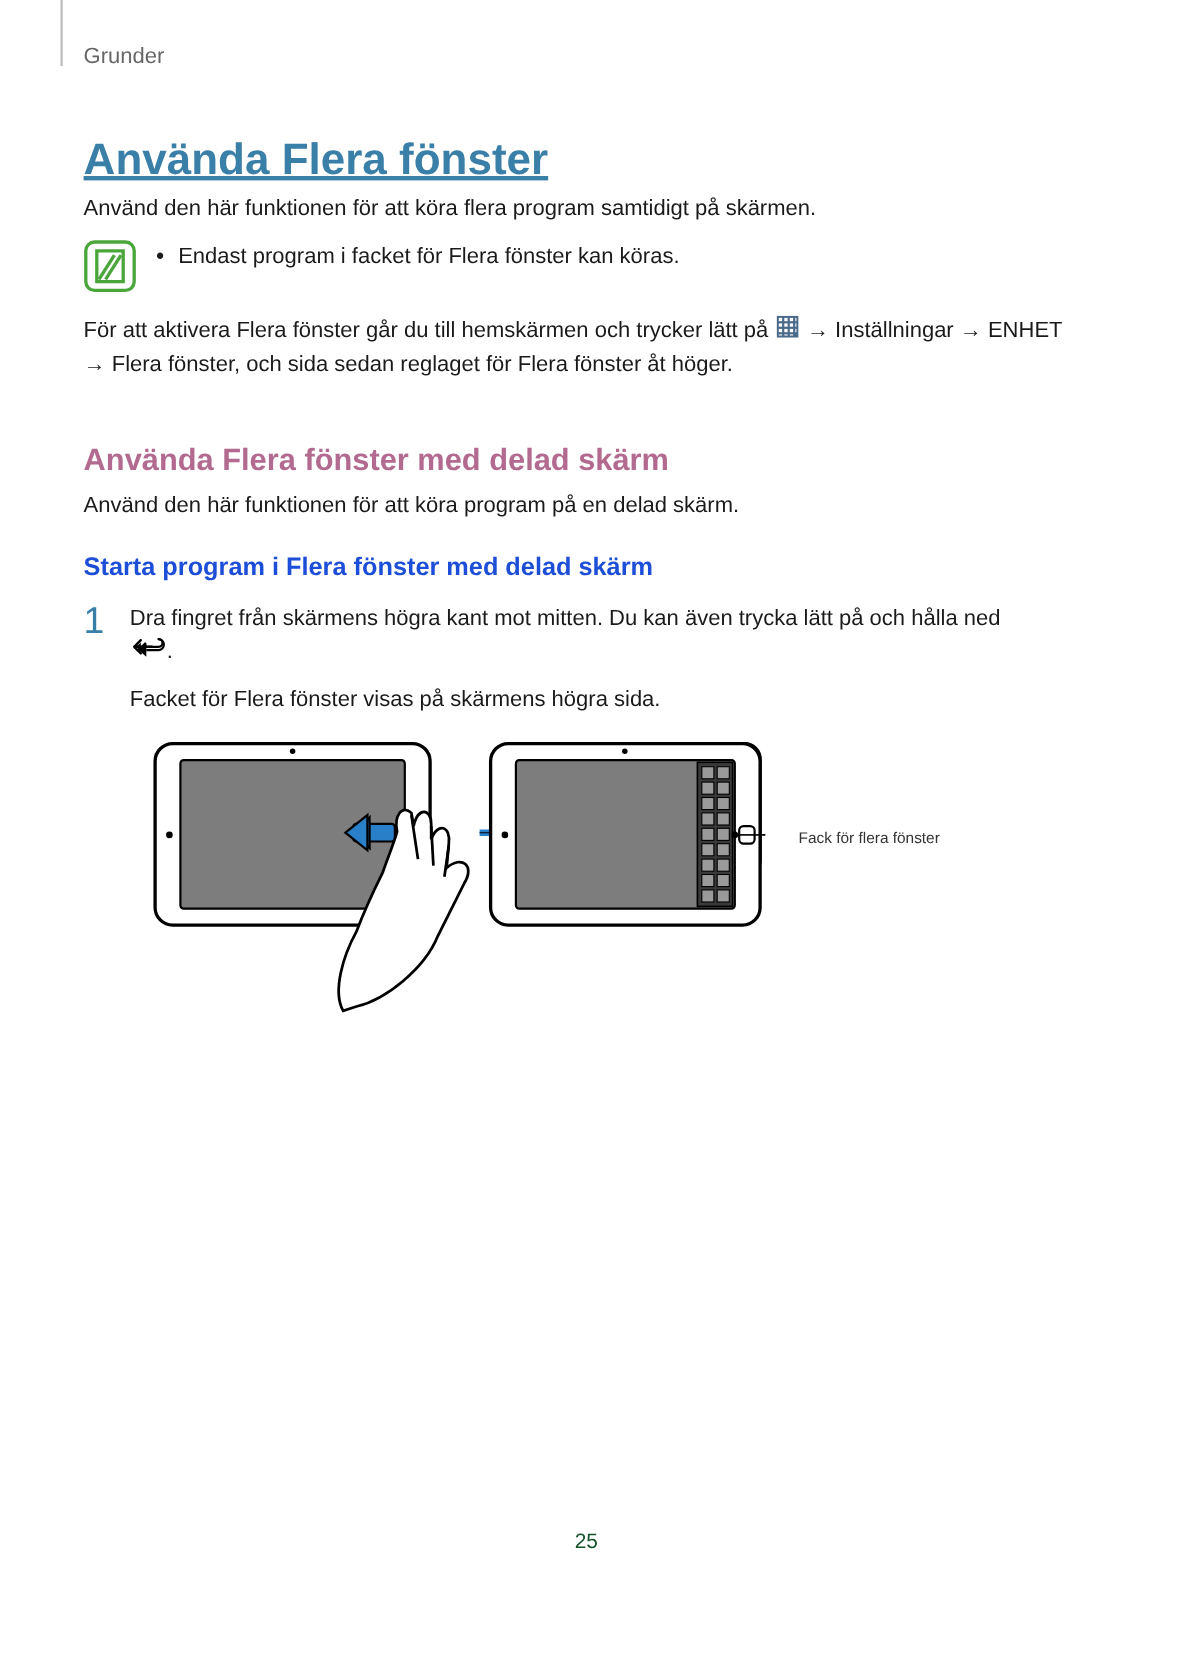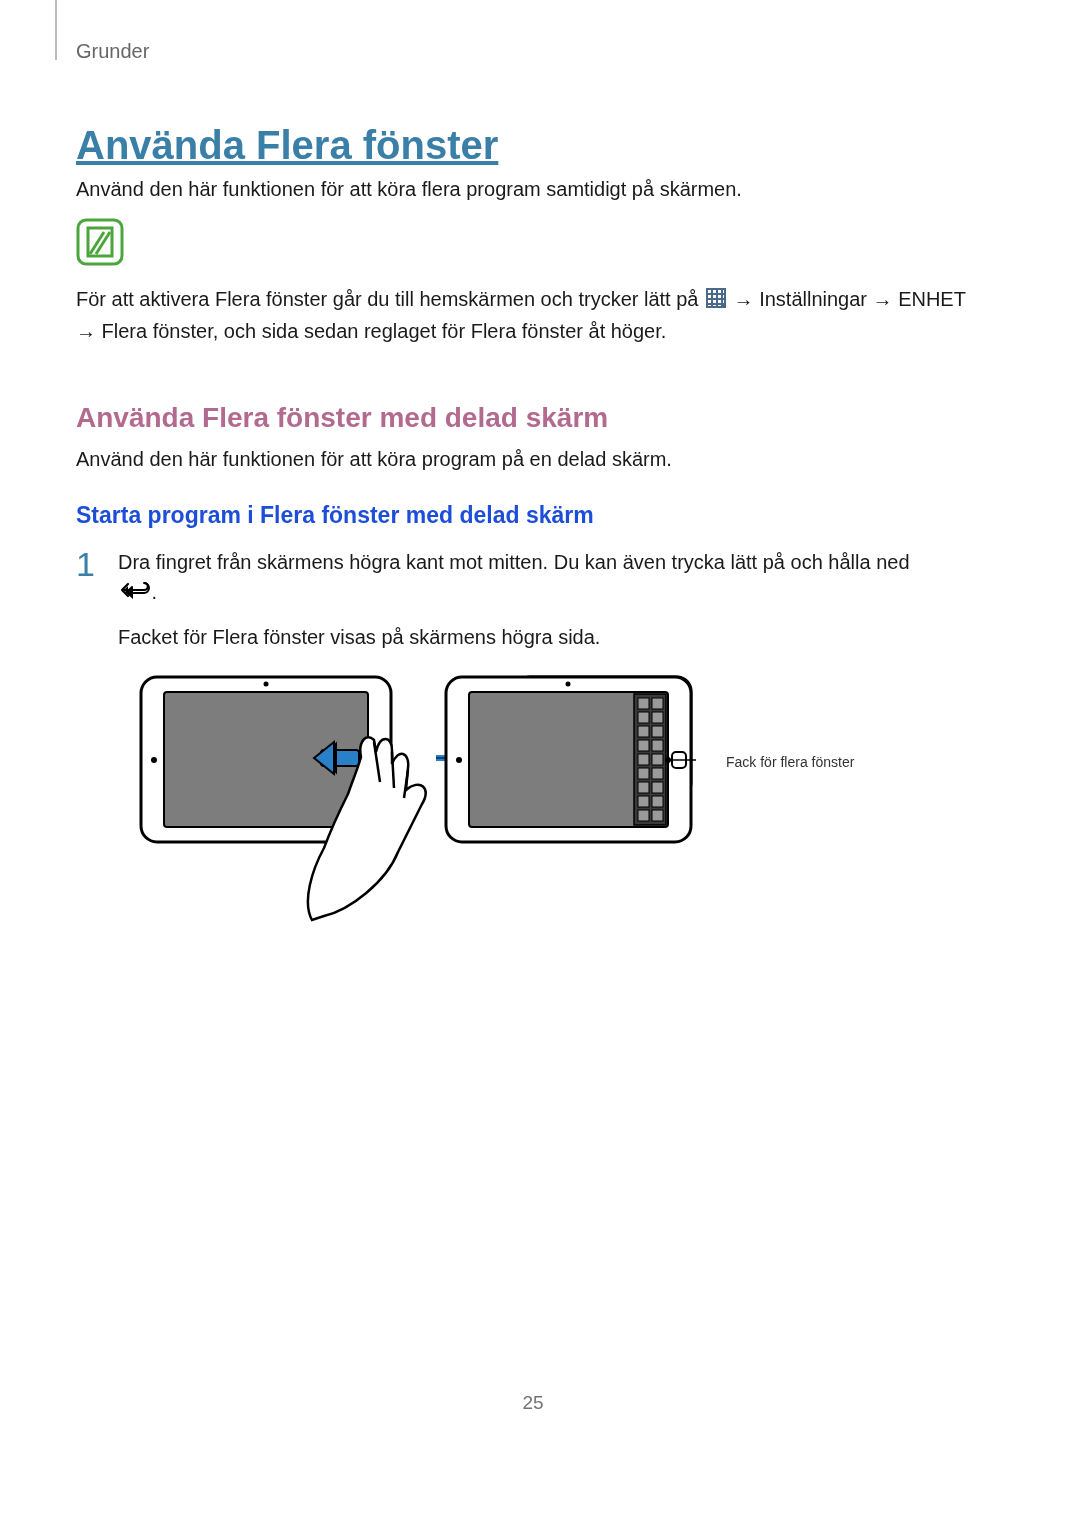--- a/index.html
+++ b/index.html
@@ -115,21 +115,21 @@
   }
   .callout-label {
     font-size: 14px;
     color: #333;
     white-space: nowrap;
     margin-top: 82px;
   }
   .pagenum {
     text-align: center;
     font-size: 19px;
-    color: #737373;
+    color: #14532d;
     margin-top: 460px;
   }
   .bold { font-weight: normal; }
 </style>
 </head>
 <body>
 
 <div class="page">
   <div class="side-rule"></div>
   <div class="header-section">Grunder</div>
@@ -141,20 +141,21 @@
   <div class="note-block">
     <span class="note-icon">
       <svg width="48" height="48" viewBox="0 0 48 48">
         <rect x="2" y="2" width="44" height="44" rx="8" ry="8" fill="none" stroke="#4aa63a" stroke-width="3"></rect>
         <path d="M12 10 L36 10 L36 38 L12 38 Z" fill="none" stroke="#4aa63a" stroke-width="3"></path>
         <path d="M14 36 L28 14" stroke="#4aa63a" stroke-width="3" fill="none"></path>
         <path d="M20 36 L34 14" stroke="#4aa63a" stroke-width="3" fill="none"></path>
       </svg>
     </span>
     <ul class="note-list">
+      <li>Endast program i facket för Flera fönster kan köras.</li>
     </ul>
   </div>
 
   <p>
     <span>För att aktivera Flera fönster går du till hemskärmen och trycker lätt på </span>
     <span class="apps-icon">
       <svg width="20" height="20" viewBox="0 0 20 20">
         <rect x="0" y="0" width="20" height="20" fill="#4a6a8a"></rect>
         <g fill="#fff">
           <rect x="2" y="2" width="3" height="3"></rect>

